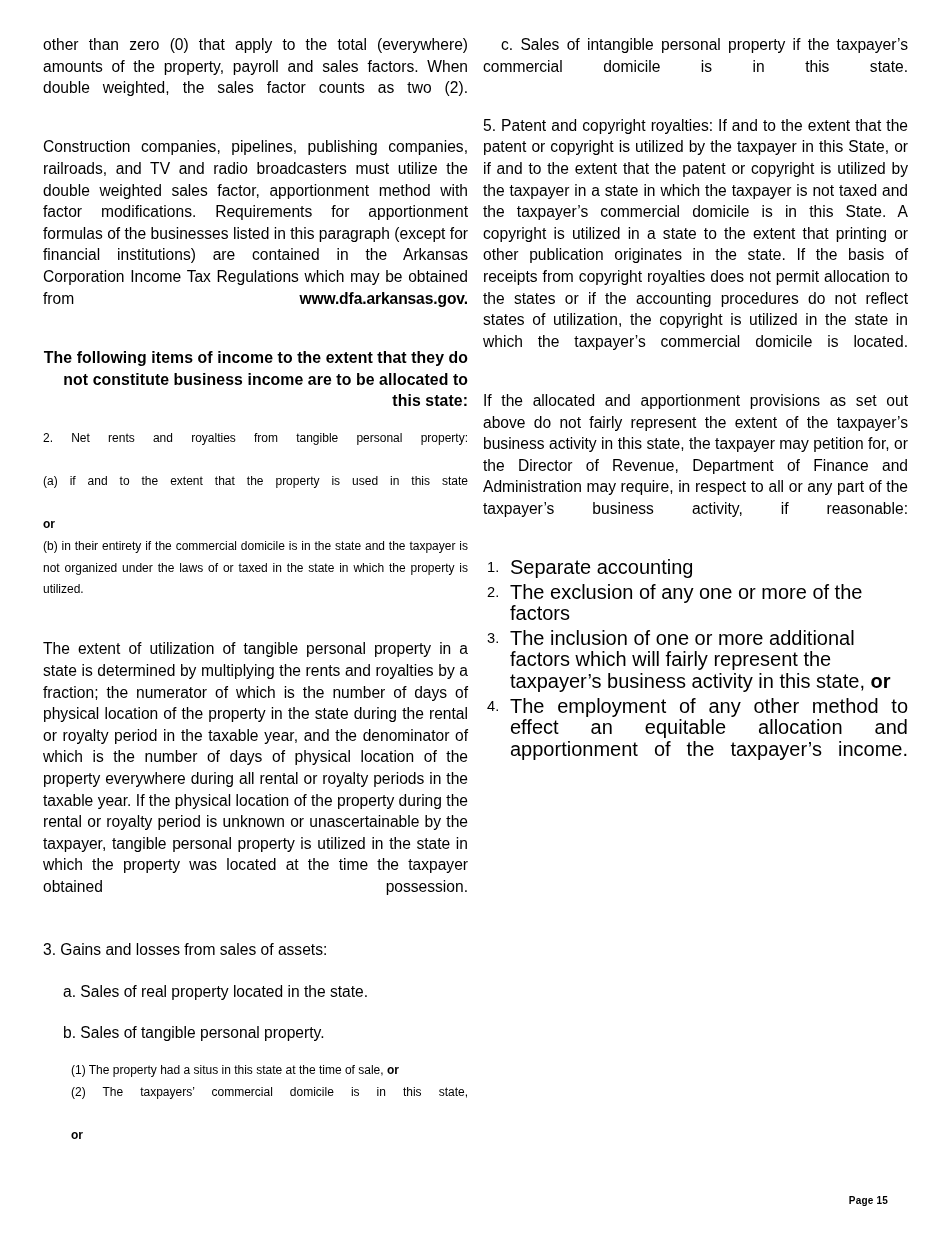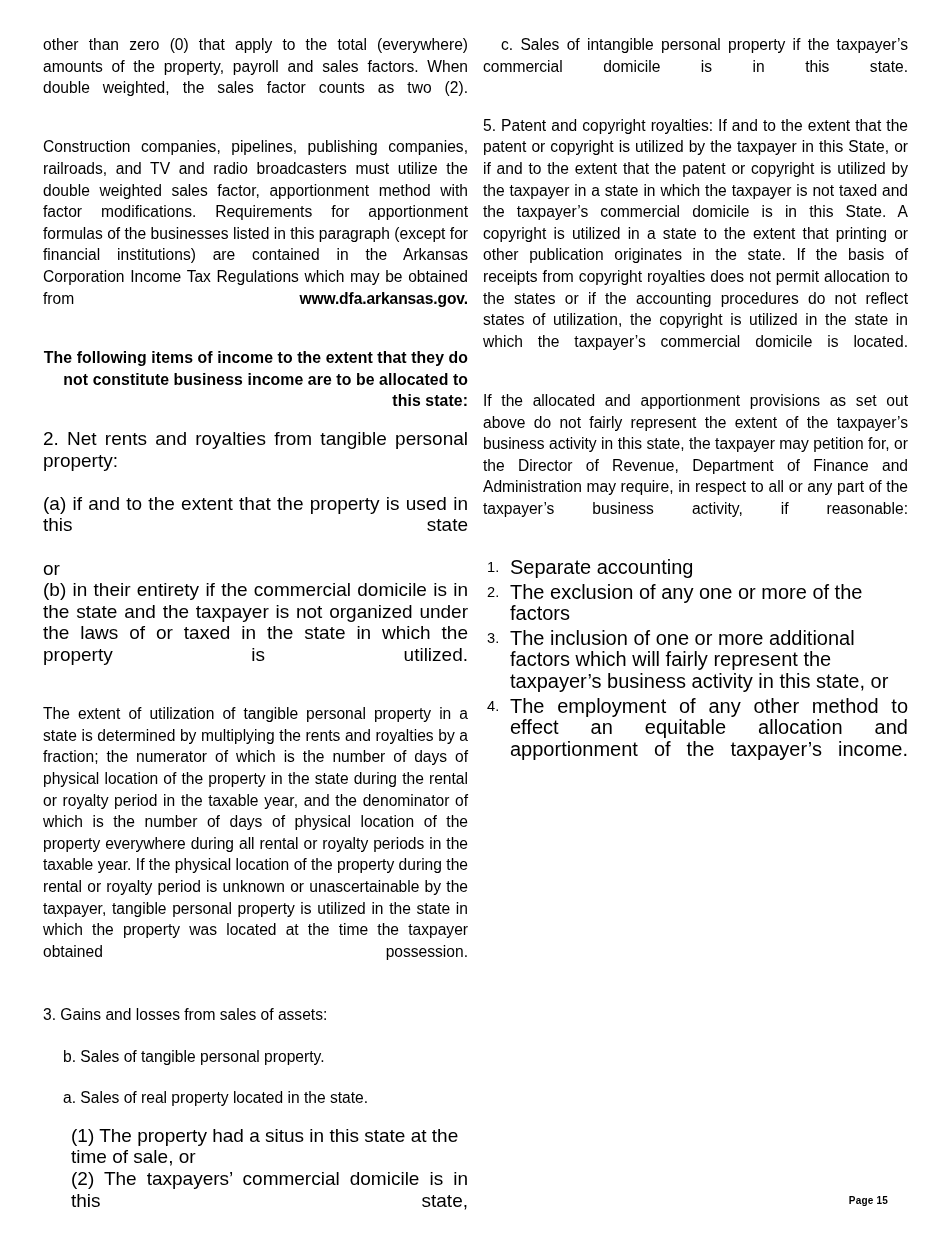--- a/index.html
+++ b/index.html
@@ -67,36 +67,36 @@
 
   .bold-head {
     margin: 0 0 16px 0;
     font-size: 15.8px;
     line-height: 21.8px;
     font-weight: bold;
     letter-spacing: 0.1px;
     text-align: right;
   }
 
-  b, strong { font-weight: normal; }
+  b, strong { font-weight: bold; }
 
   .url-bold {
     font-weight: bold;
     letter-spacing: -0.1px;
     margin-top: 48px;
   }
 
   
   .indent-1 { padding-left: 20px; }
   .indent-2 { padding-left: 28px; }
 
   
   .lines {
     margin: 0 0 16px 0;
-    font-size: 19px;
+    font-size: 12px;
     line-height: 21.6px;
   }
   .lines .ln {
     display: block;
     text-align: justify;
   }
   .lines .ln.just::after {
     content: "";
     display: inline-block;
     width: 100%;
@@ -164,23 +164,23 @@
         <span class="ln just">2. Net rents and royalties from tangible personal property:</span>
         <span class="ln just">(a) if and to the extent that the property is used in this state</span>
         <span class="ln flush"><b>or</b></span>
         <span class="ln just">(b) in their entirety if the commercial domicile is in the state and the taxpayer is not organized under the laws of or taxed in the state in which the property is utilized.</span>
       </div>
 
       <p class="para stretch">The extent of utilization of tangible personal property in a state is determined by multiplying the rents and royalties by a fraction; the numerator of which is the number of days of physical location of the property in the state during the rental or royalty period in the taxable year, and the denominator of which is the number of days of physical location of the property everywhere during all rental or royalty periods in the taxable year. If the physical location of the property during the rental or royalty period is unknown or unascertainable by the taxpayer, tangible personal property is utilized in the state in which the property was located at the time the taxpayer obtained possession.</p>
 
       <p class="para flush">3. Gains and losses from sales of assets:</p>
 
+      <p class="para flush indent-1">a. Sales of real property located in the state.</p>
+
       <p class="para flush indent-1">b. Sales of tangible personal property.</p>
-
-      <p class="para flush indent-1">a. Sales of real property located in the state.</p>
 
       <div class="lines indent-2">
         <span class="ln flush"><span>(1) The property had a situs in this state at the time of sale, </span><b>or</b></span>
         <span class="ln just">(2) The taxpayers’ commercial domicile is in this state,</span>
         <span class="ln flush"><b>or</b></span>
 
       </div>
 
     </div>
 

